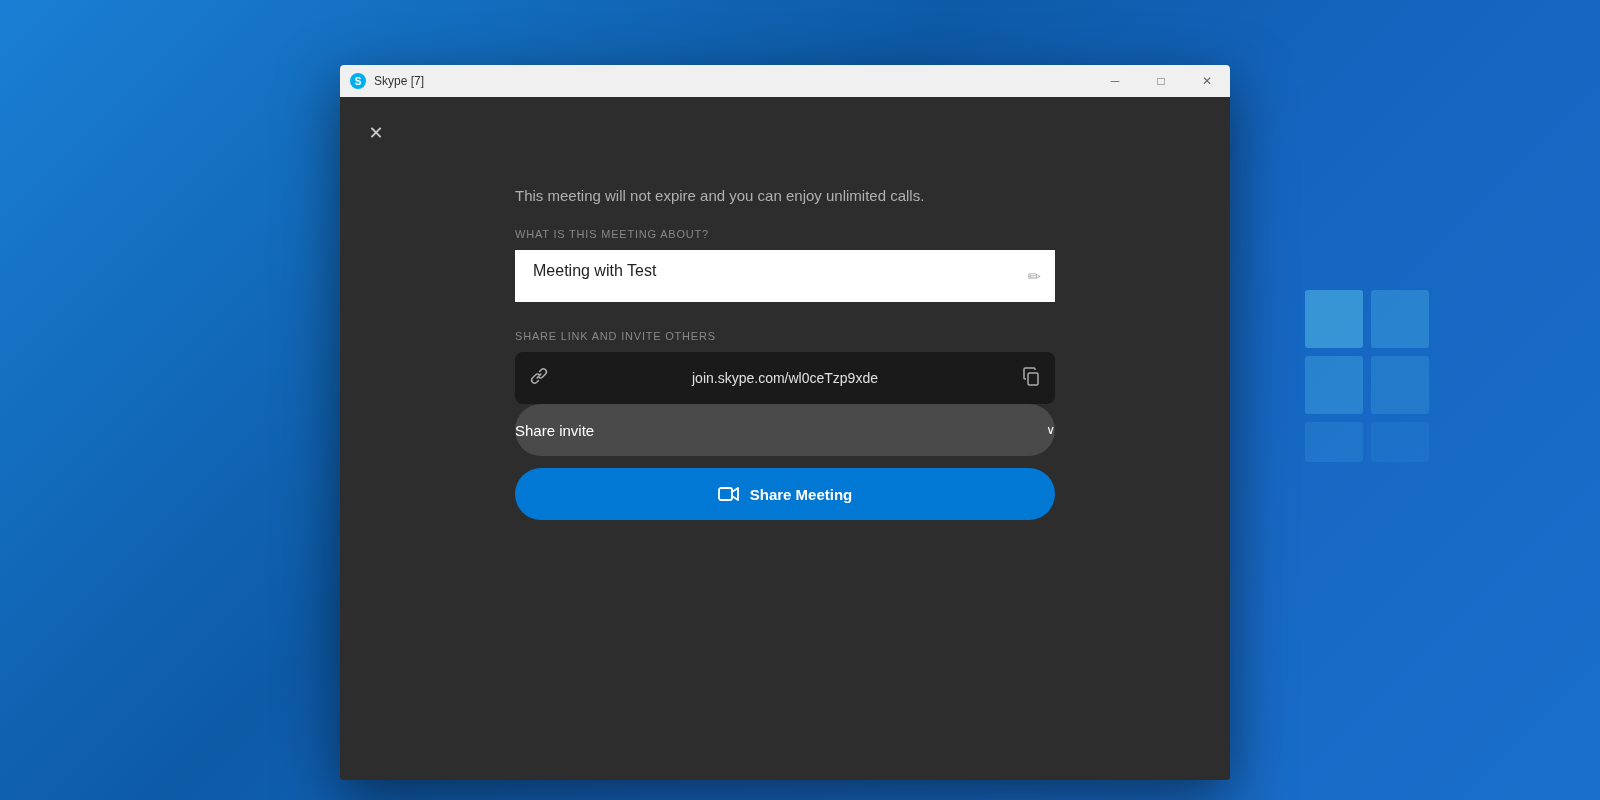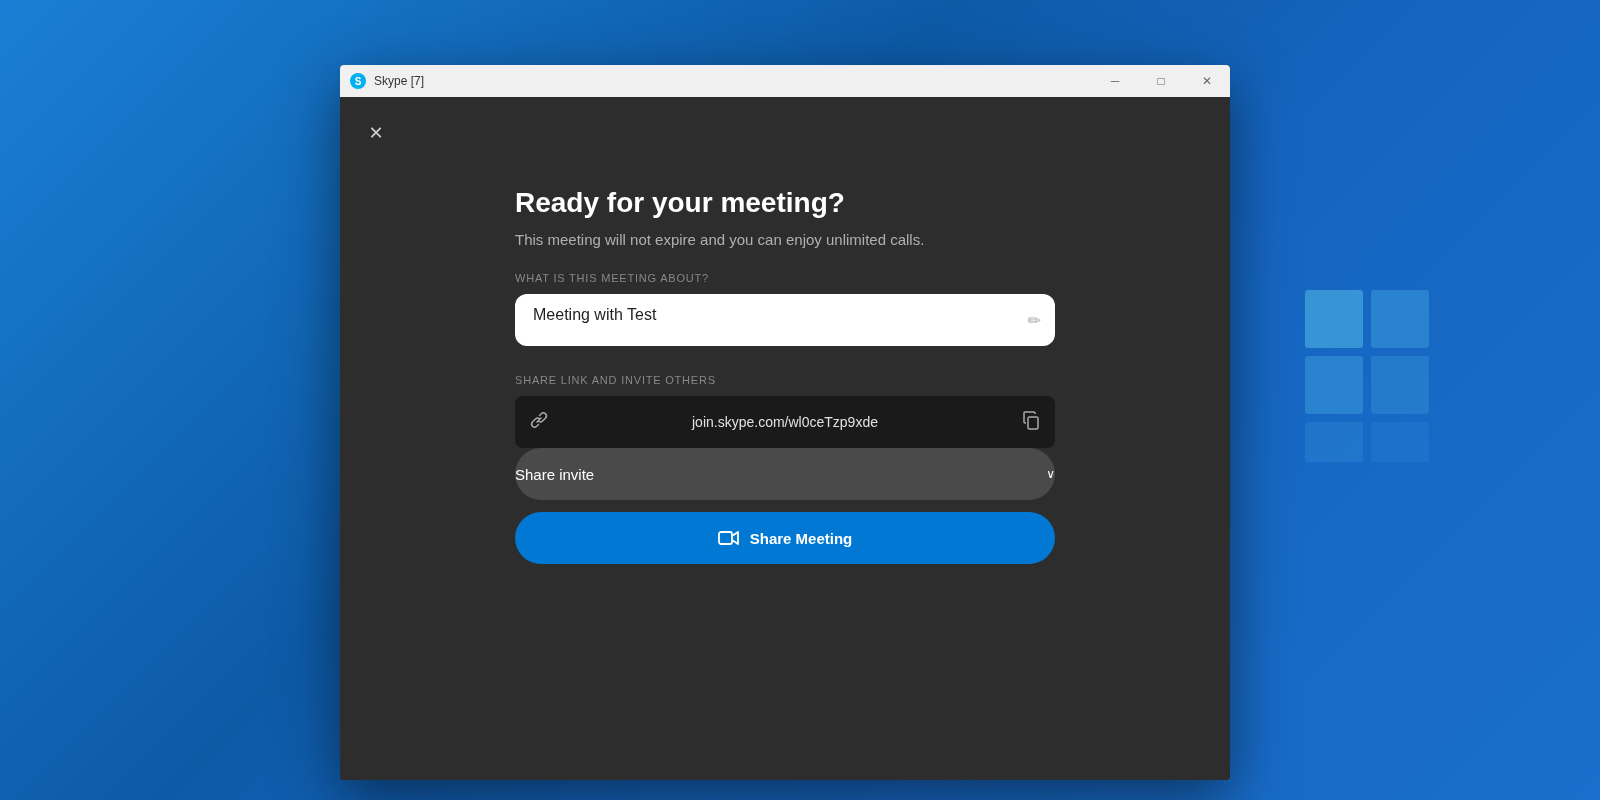--- a/index.html
+++ b/index.html
@@ -148,21 +148,21 @@
       position: relative;
       width: 100%;
       margin-bottom: 28px;
     }
 
     .meeting-name-wrapper input {
       width: 100%;
       height: 52px;
       background: #ffffff;
       border: none;
-      border-radius: 12px;
+      border-radius: 0;
       padding: 0 48px 11px 18px;
       font-size: 16px;
       color: #222;
       outline: none;
     }
 
     .edit-icon {
       position: absolute;
       right: 14px;
       top: 50%;
@@ -282,21 +282,20 @@
       <button class="title-bar-btn close">✕</button>
     </div>
   </div>
 
   <div class="content">
 
     <button class="close-btn">✕</button>
 
     <div class="main-area">
 
-      <h1 class="heading">Ready for your meeting?</h1>
       <p class="subheading">This meeting will not expire and you can enjoy unlimited calls.</p>
 
       <div class="field-label">WHAT IS THIS MEETING ABOUT?</div>
       <div class="meeting-name-wrapper">
         <input type="text" value="Meeting with Test" style="">
         <span class="edit-icon">✏</span>
       </div>
 
       <div class="link-section">
         <div class="field-label">SHARE LINK AND INVITE OTHERS</div>

